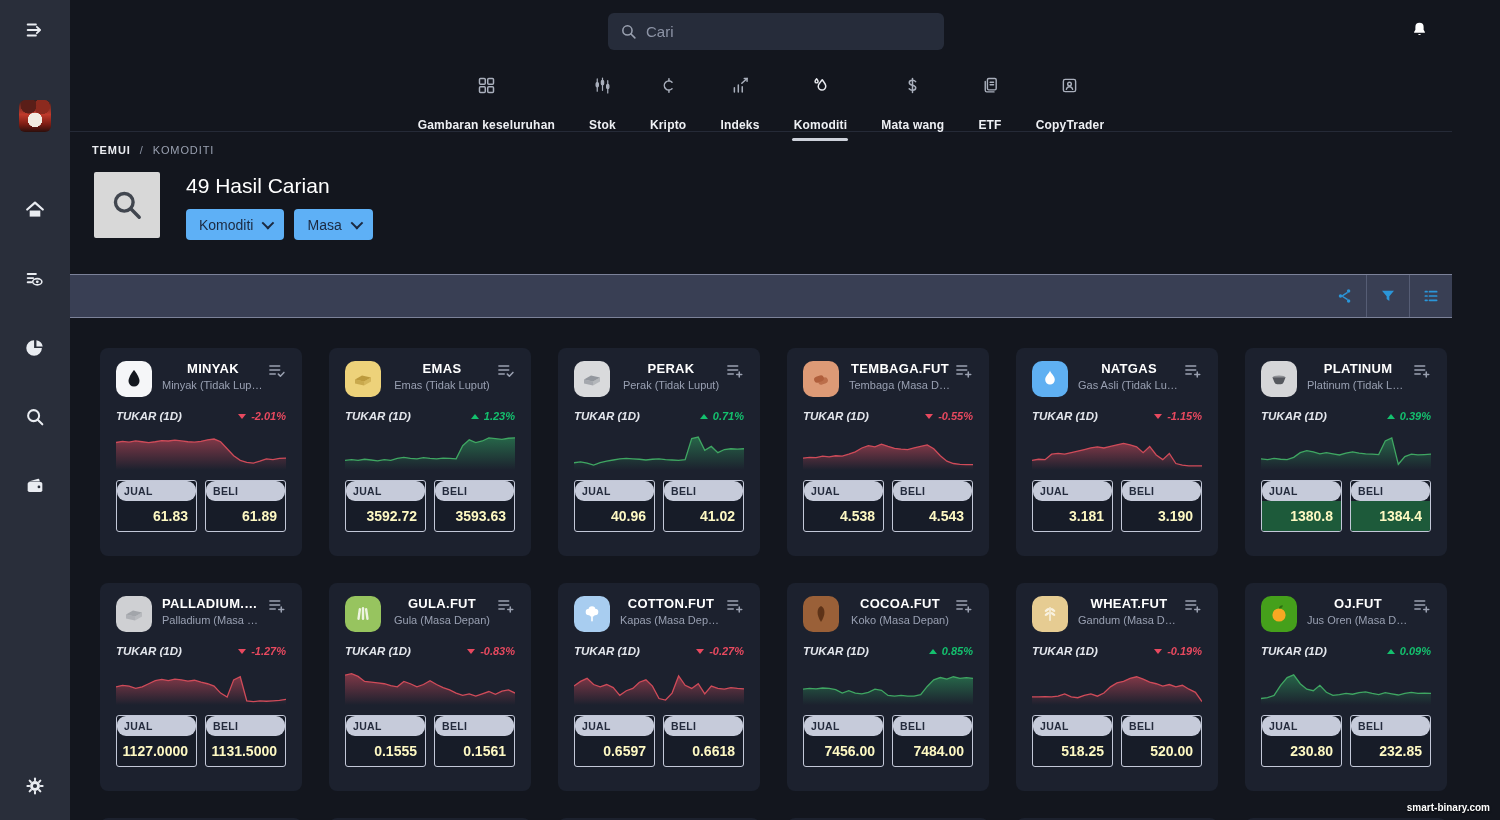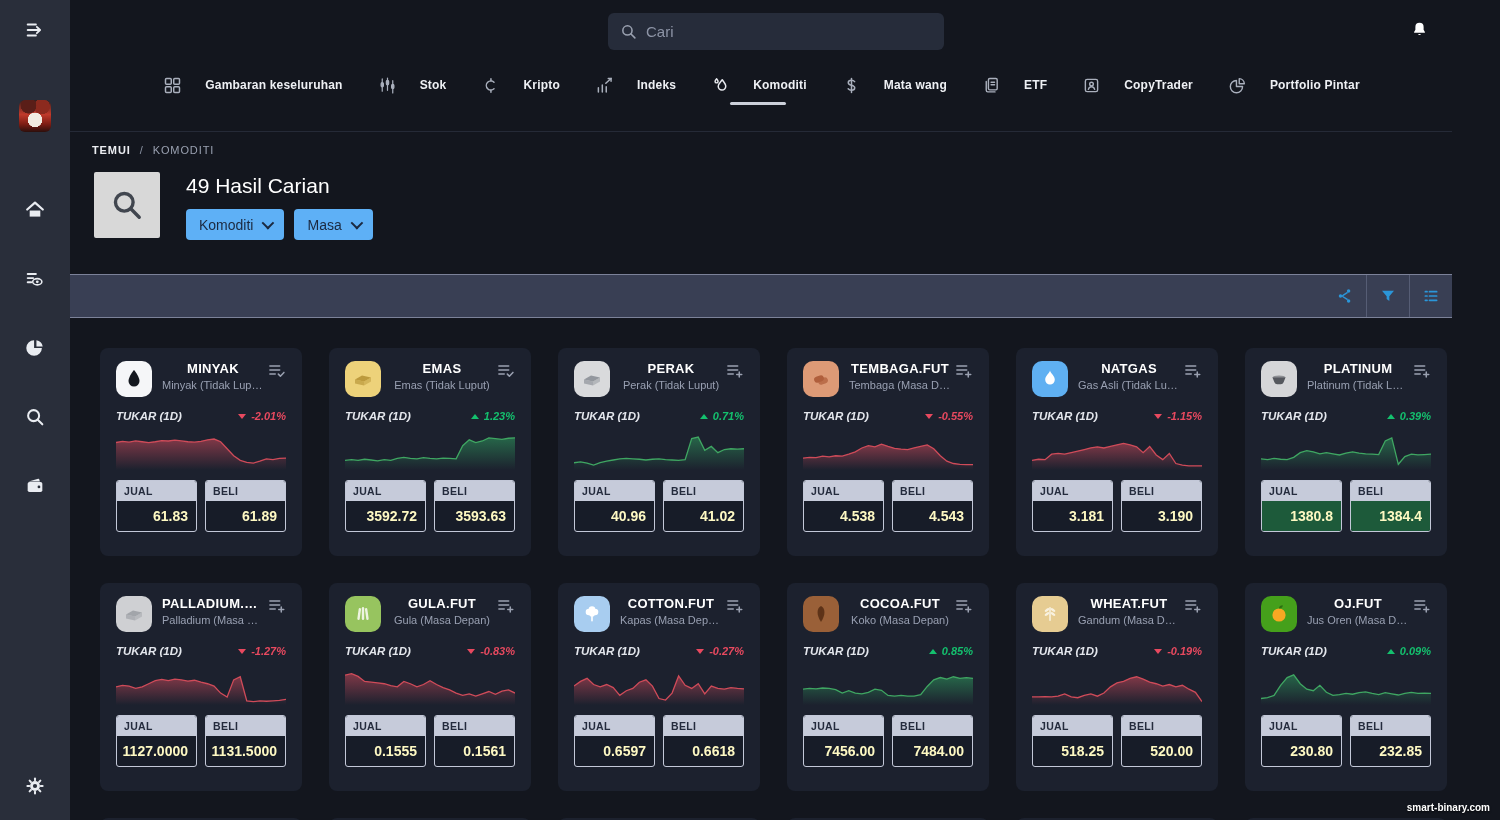--- a/index.html
+++ b/index.html
@@ -41,21 +41,21 @@
     font-family:"Liberation Sans",sans-serif; font-size:15px; width:100%;
   }
   .search-box input::placeholder { color:#8d94a6; }
   .bell-btn { position:absolute; right:18px; top:20px; width:24px; height:24px; cursor:pointer; }
   .bell-btn svg { width:19px; height:19px; }
   
   .tabs {
     height:69px; display:flex; justify-content:center; align-items:flex-start;
     gap:34px; border-bottom:1px solid #252a37; padding-top:11px;
   }
-  .tab { display:flex; flex-direction:row; align-items:center; gap:22px; cursor:pointer; position:relative; padding-bottom:14px; }
+  .tab { display:flex; flex-direction:column; align-items:center; gap:22px; cursor:pointer; position:relative; padding-bottom:14px; }
   .tab-icon { color:#aab0bd; height:22px; display:flex; align-items:flex-end; }
   .tab-icon svg { width:21px; height:21px; }
   .tab-label { font-size:12px; font-weight:700; color:#eef0f4; white-space:nowrap; letter-spacing:.2px; }
   .tab.active .tab-icon { color:#e8eaef; }
   .tab.active::after {
     content:""; position:absolute; bottom:5px; left:50%; transform:translateX(-50%);
     width:56px; height:3px; border-radius:2px; background:#ccd0da;
   }
   
   .breadcrumb-row { height:32px; padding:12px 0 0 22px; font-size:11px; letter-spacing:.9px; }
@@ -121,21 +121,21 @@
   .chg-tri { width:0; height:0; border-left:4px solid transparent; border-right:4px solid transparent; }
   .card.down .chg-tri { border-top:5px solid #e8495f; }
   .card.up   .chg-tri { border-bottom:5px solid #14c06e; }
   .chg-val { font-size:11px; font-weight:700; }
   .card.down .chg-val { color:#e8495f;text-align:right; }
   .card.up   .chg-val { color:#14c06e; }
   .spark-wrap { margin-top:5px; height:42px; }
   .spark-wrap svg { width:100%; height:42px; display:block; }
   .trade-row { display:flex; gap:8px; margin-top:10px; }
   .trade-btn { flex:1; border:1px solid #c3c8d8; border-radius:3px; overflow:hidden; cursor:pointer; background:#171c28; }
-  .trade-btn .lbl { background:#c6cbda; color:#242b3d; font-size:10.5px; font-weight:700; padding:4px 0 4px 7px; letter-spacing:.3px; }
+  .trade-btn .lbl { background:#c6cbda; color:#242b3d; font-size:10.5px; font-weight:700; padding:4px 0 4px 7px; letter-spacing:.3px;border-radius:9px; }
   .trade-btn .val { height:30px; line-height:30px; text-align:right; padding-right:8px; font-size:14px; font-weight:700; color:#fef9c3; }
   .card.flash-green .trade-btn .val { background:#1d5a3a; }
   .stub { width:202px; height:8px; background:#1c212e; border-radius:9px 9px 0 0; }
   
   .watermark {
     position:absolute; right:10px; bottom:7px; z-index:9;
     font-size:10px; font-weight:700; color:#ffffff; text-shadow:0 1px 2px rgba(0,0,0,.8);
   }
 </style>
 </head>
@@ -318,29 +318,20 @@
     <div class="tab">
       <span class="tab-icon">
         <svg viewBox="0 0 24 24" fill="none" stroke="currentColor" stroke-width="1.6" stroke-linecap="round">
           <rect x="5" y="5" width="14" height="14" rx="2"></rect>
           <circle cx="12" cy="10.4" r="2.1"></circle>
           <path d="M8.4 16.4c.6-1.9 2-2.9 3.6-2.9s3 1 3.6 2.9"></path>
         </svg>
       </span>
       <span class="tab-label">CopyTrader</span>
     </div>
-    <div class="tab">
-      <span class="tab-icon">
-        <svg viewBox="0 0 24 24" fill="none" stroke="currentColor" stroke-width="1.6" stroke-linejoin="round">
-          <path d="M10.8 6.2A7 7 0 1 0 17.8 13.2H10.8Z"></path>
-          <path d="M14 4.2a6.2 6.2 0 0 1 5.8 5.8H14Z"></path>
-        </svg>
-      </span>
-      <span class="tab-label">Portfolio Pintar</span>
-    </div>
   </nav>
 
   <div class="breadcrumb-row">
     <span class="bc-section">TEMUI</span>
     <span class="bc-sep">/</span>
     <span class="bc-current">KOMODITI</span>
   </div>
 
   <div class="results-head">
     <div class="result-thumb">

